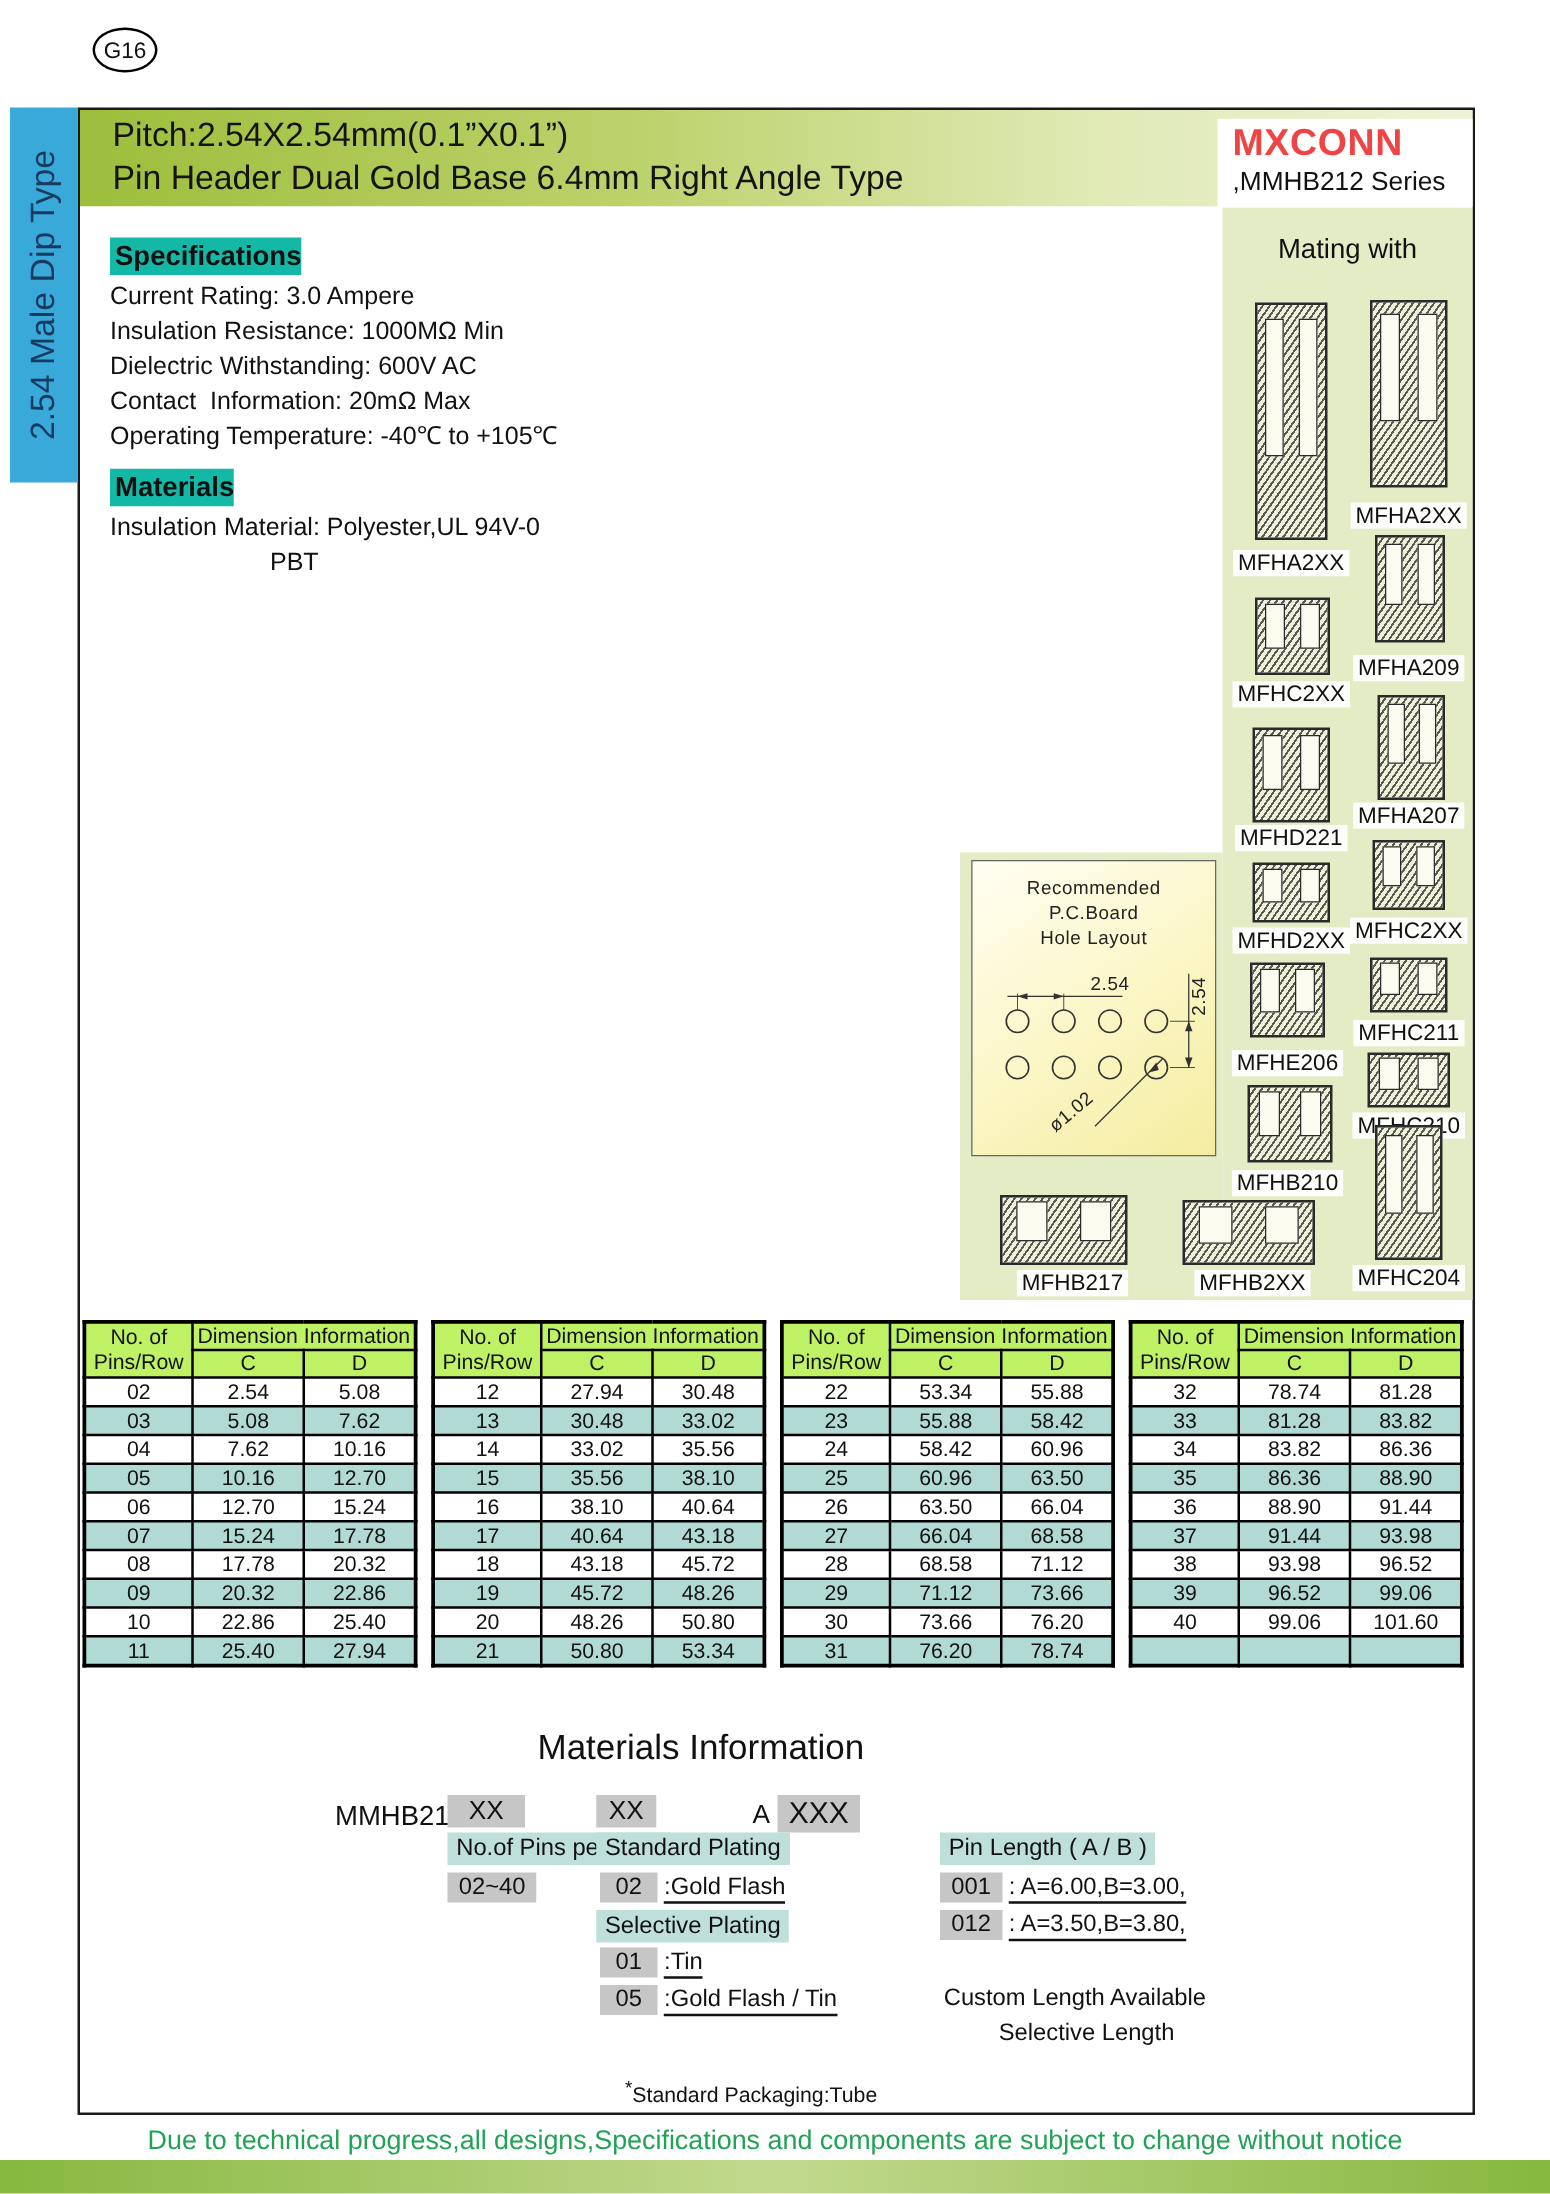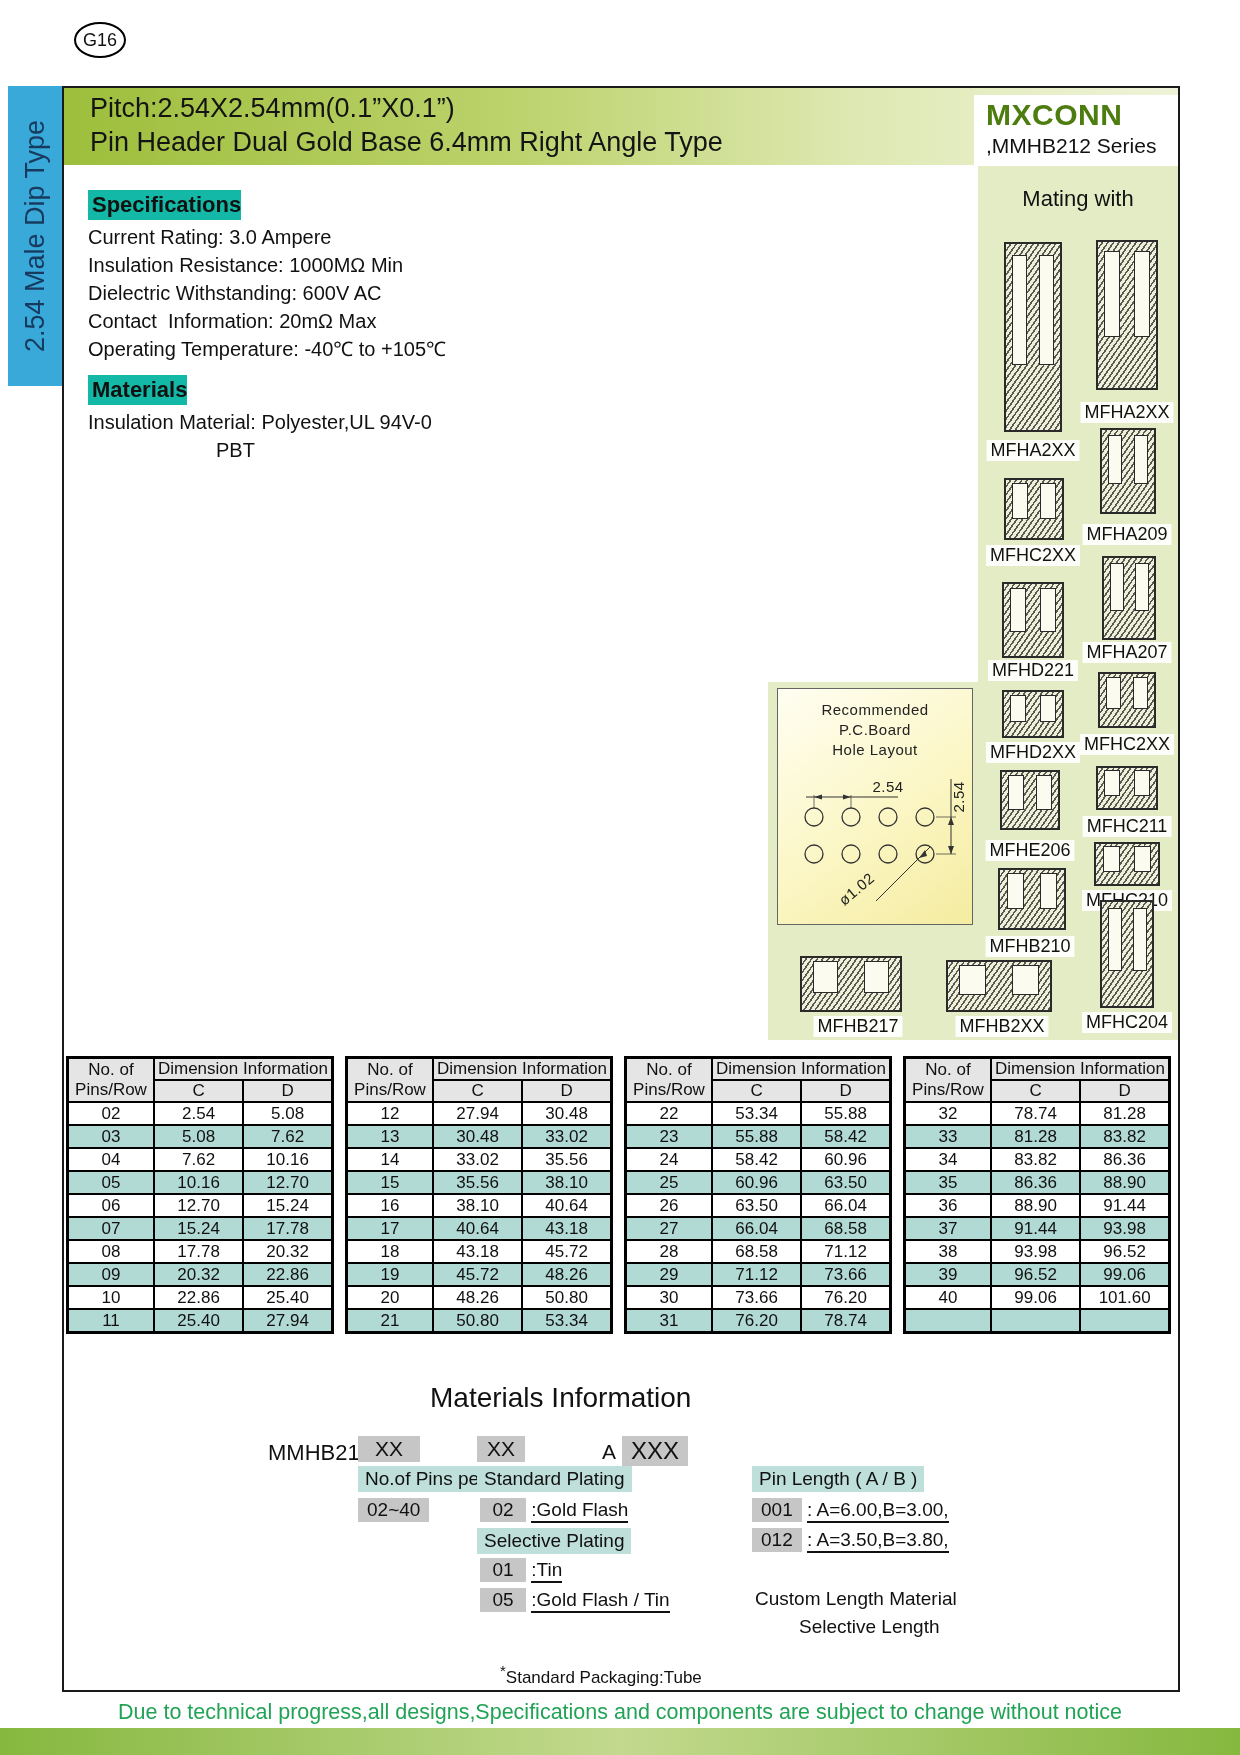--- a/index.html
+++ b/index.html
@@ -14,21 +14,21 @@
        white-space:nowrap;font-size:27px;color:#173a5e;}
   
   .content{position:absolute;left:62px;top:86px;width:1118px;height:1606px;border:2px solid #1a1a1a;
        background:#fff;box-sizing:border-box;z-index:1;}
   
   .hdr{position:absolute;left:64px;top:88px;width:1114px;height:77px;z-index:2;
        background:linear-gradient(90deg,#9dbe3c 0%,#bcd26b 40%,#dfe9b4 72%,#eef3d8 100%);}
   .hdr-titles{position:absolute;left:26px;top:4px;font-size:27px;color:#141414;line-height:1.25;}
   .brandbox{position:absolute;right:0;top:7px;width:204px;height:71px;background:#fff;
        padding:3px 0 0 12px;box-sizing:border-box;}
-  .brand{font-size:30px;font-weight:bold;color:#4d7c0f;letter-spacing:.5px;}
+  .brand{font-size:30px;font-weight:bold;color:#ef4444;letter-spacing:.5px;}
   .series{font-size:21px;color:#111;margin-top:2px;}
   
   .specs{position:absolute;left:88px;top:190px;width:380px;z-index:2;}
   .sec-head{display:inline-block;background:#14b8a6;padding:2px 0 2px 4px;
        font-size:22px;font-weight:bold;margin-bottom:3px;}
   .spec-line{font-size:20px;line-height:28px;white-space:pre-wrap;}
   .mat-head{margin-top:12px;}
   .pbt{padding-left:128px;}
   
   .mating-main{position:absolute;left:978px;top:166px;width:200px;height:874px;background:#e4ecc6;z-index:1;}
@@ -56,21 +56,21 @@
   .dtx{font-family:"Liberation Sans",sans-serif;font-size:15px;fill:#222;letter-spacing:.5px;}
   .dtx2{font-family:"Liberation Sans",sans-serif;font-size:16px;fill:#222;letter-spacing:.5px;}
   .arr{fill:#333;stroke:none;}
   .goldback{stroke:#7a6410;stroke-width:10.5px;stroke-linecap:round;fill:none;}
   .gold{stroke:#e7cb35;stroke-width:7.5px;stroke-linecap:round;fill:none;}
   
   #dim-tables{position:absolute;left:66px;top:1056px;width:1114px;display:flex;gap:11px;z-index:2;}
   table.dimt{border-collapse:collapse;width:268px;table-layout:fixed;border:3px solid #000;
        font-family:"Liberation Sans",sans-serif;font-size:17px;}
   table.dimt th,table.dimt td{border:2px solid #000;text-align:center;padding:0;height:21px;background:#fff;}
-  table.dimt thead th{background:#e5e5e5;font-weight:normal;height:19px;font-size:17px;}
+  table.dimt thead th{background:#bef264;font-weight:normal;height:19px;font-size:17px;}
   table.dimt .c1{width:84px;}
   table.dimt tr.alt td{background:#b2dad4;}
   
   .ord{position:absolute;z-index:2;font-size:19px;color:#111;white-space:nowrap;}
   .ord-title{font-size:28px;}
   .obox{display:inline-block;background:#c6c6c6;padding:1px 9px;min-width:28px;text-align:center;}
   .tealtag{display:inline-block;background:#bfe0da;padding:2px 7px;}
   .uline{border-bottom:2px solid #111;padding-bottom:1px;}
   
   .pack-note{position:absolute;left:500px;top:1662px;font-size:17px;z-index:2;}
@@ -744,20 +744,20 @@
   <div class="ord" style="left:477px;top:1466px;"><span class="tealtag">Standard Plating</span></div>
   <div class="ord" style="left:480px;top:1498px;"><span class="obox">02</span> <span class="uline">:Gold Flash</span></div>
   <div class="ord" style="left:477px;top:1528px;"><span class="tealtag">Selective Plating</span></div>
   <div class="ord" style="left:480px;top:1558px;"><span class="obox">01</span> <span class="uline">:Tin</span></div>
   <div class="ord" style="left:480px;top:1588px;"><span class="obox">05</span> <span class="uline">:Gold Flash / Tin</span></div>
 
   <div class="ord" style="left:752px;top:1466px;"><span class="tealtag">Pin Length ( A / B )</span></div>
   <div class="ord" style="left:752px;top:1498px;"><span class="obox">001</span> <span class="uline">: A=6.00,B=3.00,</span></div>
   <div class="ord" style="left:752px;top:1528px;"><span class="obox">012</span> <span class="uline">: A=3.50,B=3.80,</span></div>
   <div class="ord" style="left:755px;top:1616px;margin-left:44px;">Selective Length</div>
-  <div class="ord" style="left:755px;top:1588px;">Custom Length Material</div>
+  <div class="ord" style="left:755px;top:1588px;">Custom Length Available</div>
 
   <div class="pack-note"><sup>*</sup><span>Standard Packaging:Tube</span></div>
 
   <div class="disclaimer">Due to technical progress,all designs,Specifications and components are subject to change without notice</div>
   <div class="bottom-bar"></div>
 
 </div>
 
 </body></html>

